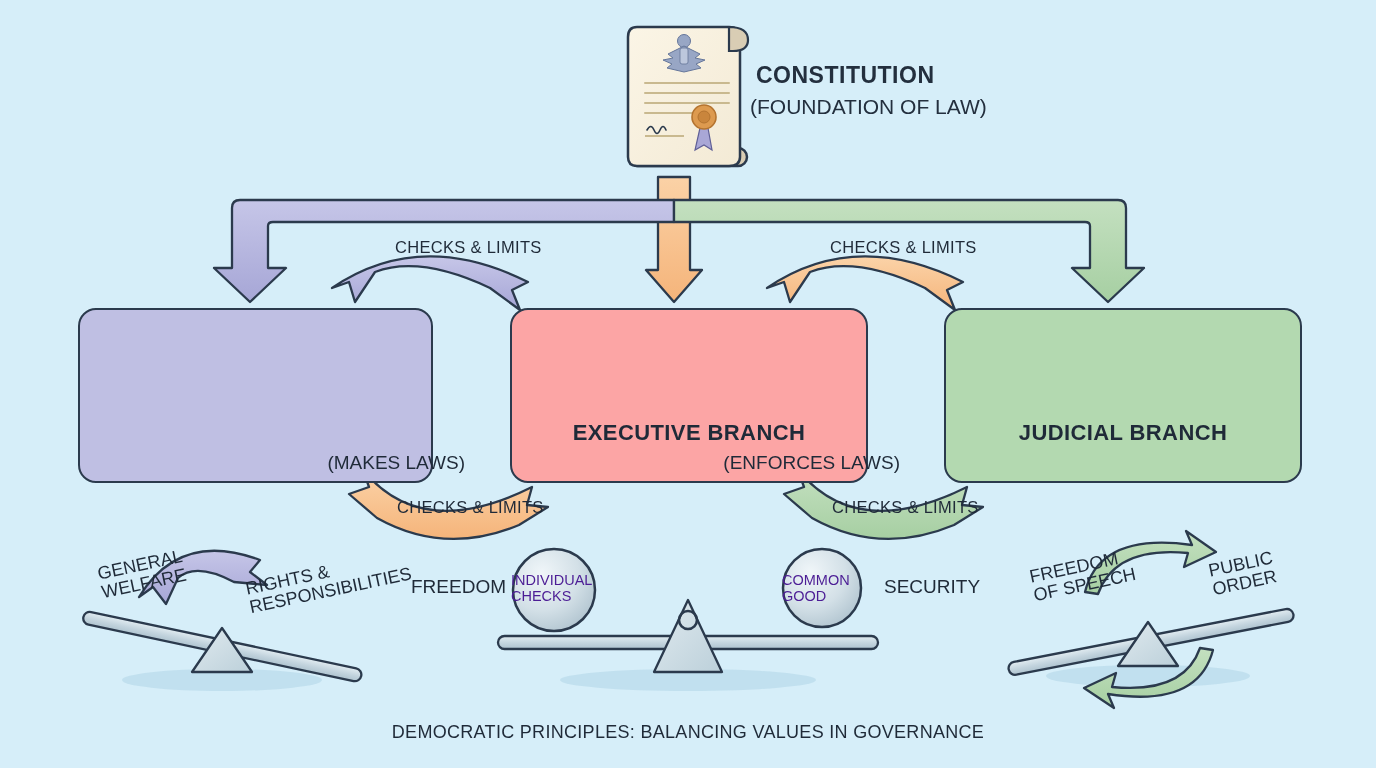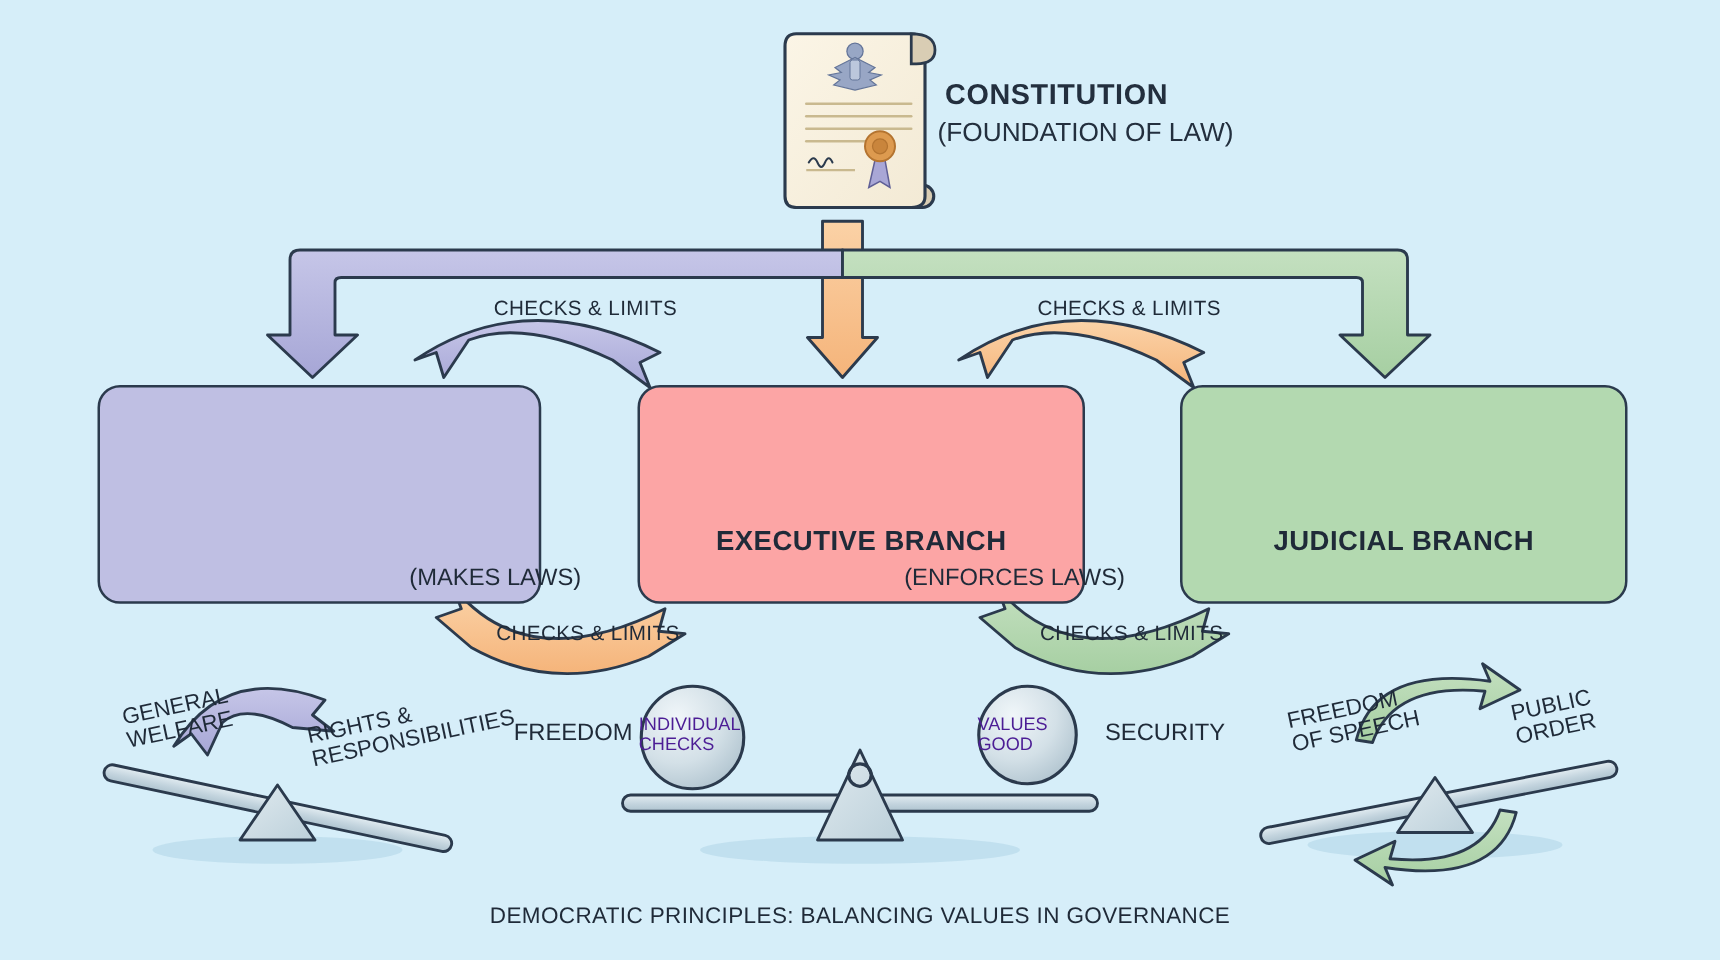--- a/index.html
+++ b/index.html
@@ -407,21 +407,21 @@
     <div>RESPONSIBILITIES</div>
   </div>
 
   <div class="bal-word" id="lbl-freedom">FREEDOM</div>
   <div class="bal-word" id="lbl-security">SECURITY</div>
   <div class="sphere-lbl" id="lbl-indiv">
     <div>INDIVIDUAL</div>
     <div>CHECKS</div>
   </div>
   <div class="sphere-lbl" id="lbl-common">
-    <div>VALUES</div>
+    <div>COMMON</div>
     <div>GOOD</div>
   </div>
 
   <div class="rot-lbl" id="lbl-fos">
     <div>FREEDOM</div>
     <div>OF SPEECH</div>
   </div>
   <div class="rot-lbl" id="lbl-porder">
     <div>PUBLIC</div>
     <div>ORDER</div>

